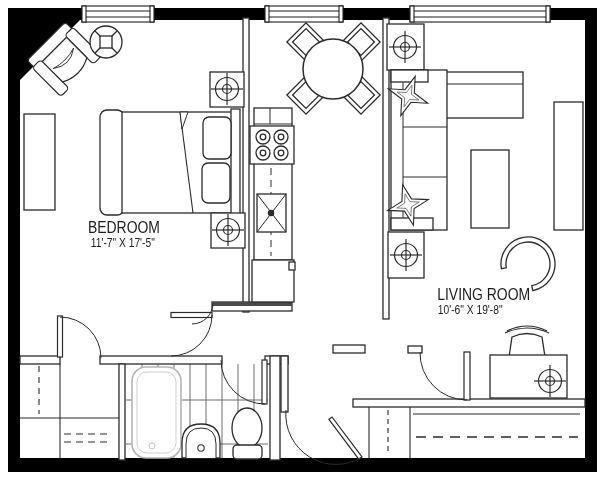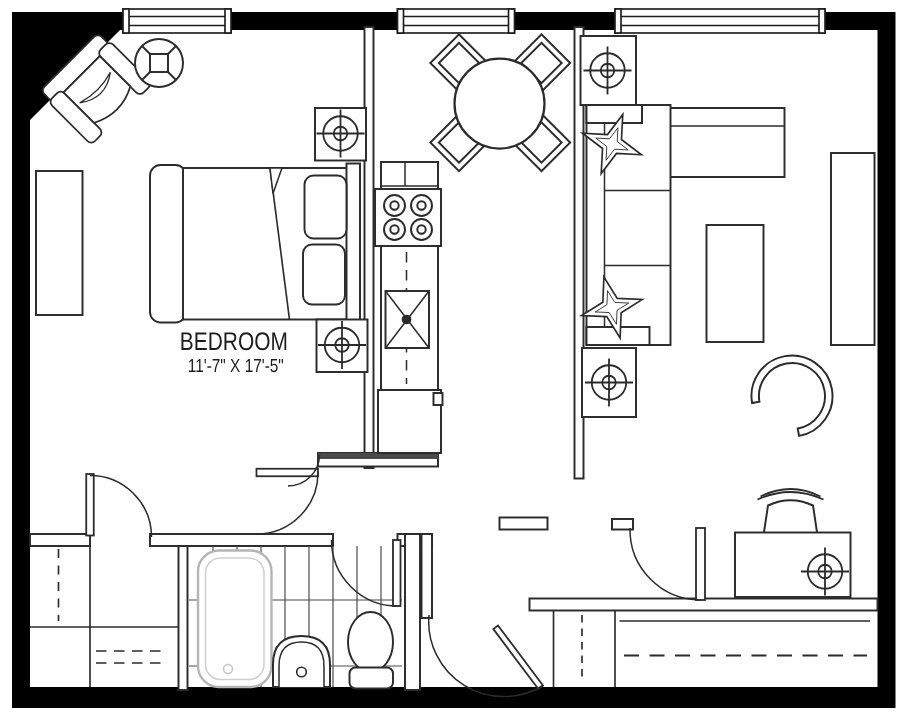--- a/index.html
+++ b/index.html
@@ -1,19 +1,19 @@
 <!DOCTYPE html>
 <html><head>
 <meta charset="utf-8">
 <style>
   html,body{margin:0;padding:0;background:#fff;}
   #plan{position:relative;width:607px;height:480px;background:#fff;overflow:hidden;
         font-family:"Liberation Sans",sans-serif;}
   #plan svg{position:absolute;left:0;top:0;}
-  .room-label{position:absolute;text-align:right;color:#1c1c1c;pointer-events:none;}
+  .room-label{position:absolute;text-align:left;color:#1c1c1c;pointer-events:none;}
   .room-name{display:inline-block;font-size:17px;font-weight:500;letter-spacing:0px;
              transform:scaleX(0.82);transform-origin:center;white-space:nowrap;line-height:1.0;}
   .room-dims{display:block;font-size:12.5px;font-weight:400;margin-top:0px;
              transform:scaleX(0.82);transform-origin:center;white-space:nowrap;line-height:1.0;}
 </style>
 </head>
 <body>
 
 <div id="plan">
 <svg width="607" height="480" viewBox="0 0 607 480">
@@ -260,13 +260,17 @@
       <rect x="410" y="6" width="4" height="16"></rect>
           <rect x="546" y="6" width="4" height="16"></rect>
     </g>
   </g>
 </svg>
 
 <div class="room-label" style="left:80px;top:219px;width:120px;">
   <span class="room-name">BEDROOM</span>
   <span class="room-dims">11'-7" X 17'-5"</span>
 </div>
+<div class="room-label" style="left:427px;top:286px;width:120px;">
+  <span class="room-name">LIVING ROOM</span>
+  <span class="room-dims">10'-6" X 19'-8"</span>
 </div>
+</div>
 
 </body></html>

